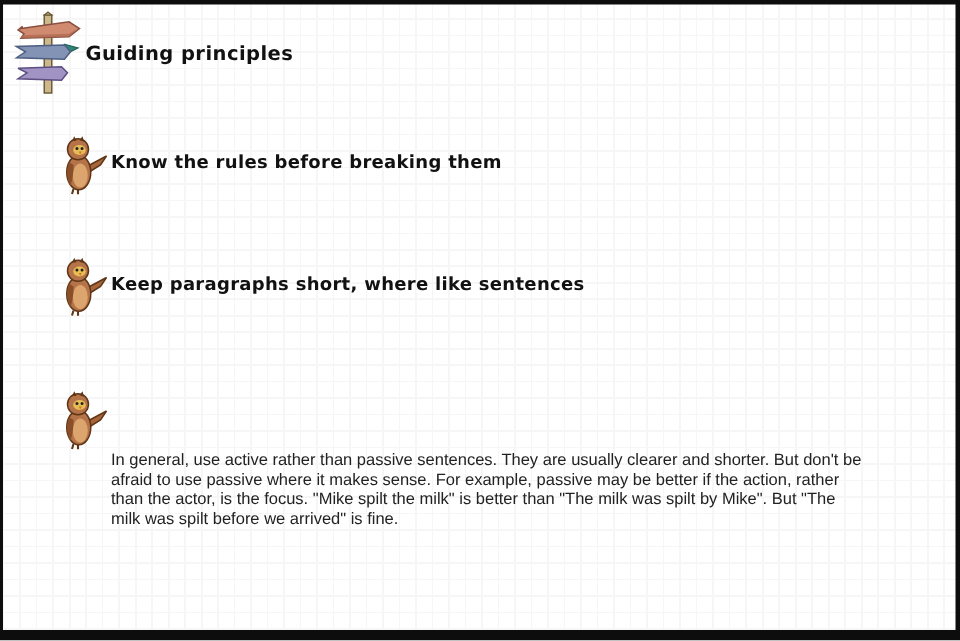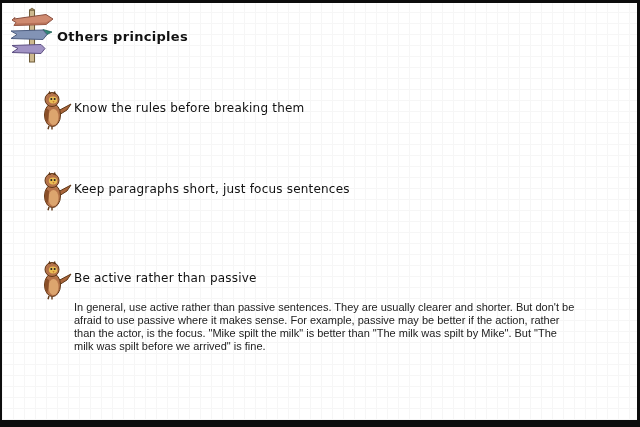--- a/index.html
+++ b/index.html
@@ -25,21 +25,21 @@
     letter-spacing:0.3px;
     font-family:"DejaVu Sans",sans-serif;
   }
   .section{position:absolute;left:40px;width:580px;}
   .sec-1{top:87px;height:75px;}
   .sec-2{top:168px;height:75px;}
   .sec-3{top:257px;height:110px;}
   .owl{position:absolute;left:0;top:0;}
   .sec-heading{
     position:absolute;left:32px;top:11px;margin:0;
-    font-size:12px;font-weight:normal;color:#111;
+    font-size:12px;font-weight:bold;color:#111;
     letter-spacing:0.2px;white-space:nowrap;
     font-family:"DejaVu Sans",sans-serif;
   }
   .sec-body{
     position:absolute;left:32px;top:41px;margin:0;
     width:560px;
     font-size:11px;line-height:13px;color:#222;
     white-space:pre-line;
     font-family:"Liberation Sans",sans-serif;
   }
@@ -56,21 +56,21 @@
       <path d="M20.5 3 L25.5 3 L23 1 Z" fill="#b8a078" stroke="#6e5c39" stroke-width="0.8"></path>
 
       <path d="M3 13 L6 10.5 L5 12 L37 7.5 L44 12 L37 17.5 L5 18.5 L7 15.5 Z" fill="#cf8a70" stroke="#8a5040" stroke-width="1"></path>
       <path d="M6 16.5 L37 15.5 L42 12.5 L37 17.5 L5 18.5 Z" fill="#b06a52" opacity="0.8"></path>
 
       <path d="M34 22.5 L43 25 L38 27.5 L34 31.5 Z" fill="#2f8577" stroke="#1f5f55" stroke-width="0.8"></path>
       <path d="M2 24 L8 27.5 L2 31.5 L34 32.5 L38 27.5 L34 23 Z" fill="#8293b5" stroke="#4f5f82" stroke-width="1"></path>
 
       <path d="M3 38.5 L9 41.5 L3 45.5 L32 46.5 L36 41.5 L32 37.5 Z" fill="#a193c4" stroke="#5d4f82" stroke-width="1"></path>
     </svg>
-    <h1 class="page-title">Others principles</h1>
+    <h1 class="page-title">Guiding principles</h1>
   </div>
 
   <div class="section sec-1">
     <svg class="owl" width="30" height="40" viewBox="0 0 30 40" aria-hidden="true">
       <path d="M14 22 L29 14 L25 20 L17 25 Z" fill="#a9653a" stroke="#5f3717" stroke-width="1"></path>
       <ellipse cx="10.5" cy="25" rx="8" ry="11.5" fill="#b5734a" stroke="#5f3717" stroke-width="1"></ellipse>
       <ellipse cx="11.5" cy="27" rx="5" ry="8" fill="#dca56e"></ellipse>
       <path d="M4 18 Q1 27 5 34 Q7 28 7 20 Z" fill="#8a4f28"></path>
       <circle cx="10" cy="9.5" r="7" fill="#b5734a" stroke="#5f3717" stroke-width="1"></circle>
       <path d="M6 4 L7.5 0.8 L9 4 Z" fill="#5f3717"></path>
@@ -92,38 +92,37 @@
       <path d="M4 18 Q1 27 5 34 Q7 28 7 20 Z" fill="#8a4f28"></path>
       <circle cx="10" cy="9.5" r="7" fill="#b5734a" stroke="#5f3717" stroke-width="1"></circle>
       <path d="M6 4 L7.5 0.8 L9 4 Z" fill="#5f3717"></path>
       <path d="M11 3.5 L13 0.8 L14 4.5 Z" fill="#5f3717"></path>
       <ellipse cx="11" cy="10" rx="4.2" ry="3.4" fill="#e9bd55"></ellipse>
       <circle cx="9.3" cy="9" r="1" fill="#222"></circle>
       <circle cx="12.7" cy="9" r="1" fill="#222"></circle>
       <path d="M10.5 11 L12.5 11 L11.5 13 Z" fill="#c77c2c"></path>
       <path d="M7 36 L6 39.3 M10 36.5 L10 39.5" stroke="#5f3717" stroke-width="1.4" fill="none"></path>
     </svg>
-    <h2 class="sec-heading">Keep paragraphs short, just focus sentences</h2>
+    <h2 class="sec-heading">Keep paragraphs short, where like sentences</h2>
   </div>
 
   <div class="section sec-3">
     <svg class="owl" width="30" height="40" viewBox="0 0 30 40" aria-hidden="true">
       <path d="M14 22 L29 14 L25 20 L17 25 Z" fill="#a9653a" stroke="#5f3717" stroke-width="1"></path>
       <ellipse cx="10.5" cy="25" rx="8" ry="11.5" fill="#b5734a" stroke="#5f3717" stroke-width="1"></ellipse>
       <ellipse cx="11.5" cy="27" rx="5" ry="8" fill="#dca56e"></ellipse>
       <path d="M4 18 Q1 27 5 34 Q7 28 7 20 Z" fill="#8a4f28"></path>
       <circle cx="10" cy="9.5" r="7" fill="#b5734a" stroke="#5f3717" stroke-width="1"></circle>
       <path d="M6 4 L7.5 0.8 L9 4 Z" fill="#5f3717"></path>
       <path d="M11 3.5 L13 0.8 L14 4.5 Z" fill="#5f3717"></path>
       <ellipse cx="11" cy="10" rx="4.2" ry="3.4" fill="#e9bd55"></ellipse>
       <circle cx="9.3" cy="9" r="1" fill="#222"></circle>
       <circle cx="12.7" cy="9" r="1" fill="#222"></circle>
       <path d="M10.5 11 L12.5 11 L11.5 13 Z" fill="#c77c2c"></path>
       <path d="M7 36 L6 39.3 M10 36.5 L10 39.5" stroke="#5f3717" stroke-width="1.4" fill="none"></path>
     </svg>
-    <h2 class="sec-heading">Be active rather than passive</h2>
     <p class="sec-body">In general, use active rather than passive sentences. They are usually clearer and shorter. But don't be
 afraid to use passive where it makes sense. For example, passive may be better if the action, rather
 than the actor, is the focus. "Mike spilt the milk" is better than "The milk was spilt by Mike". But "The
 milk was spilt before we arrived" is fine.</p>
   </div>
 
 </div>
 
 </body></html>

